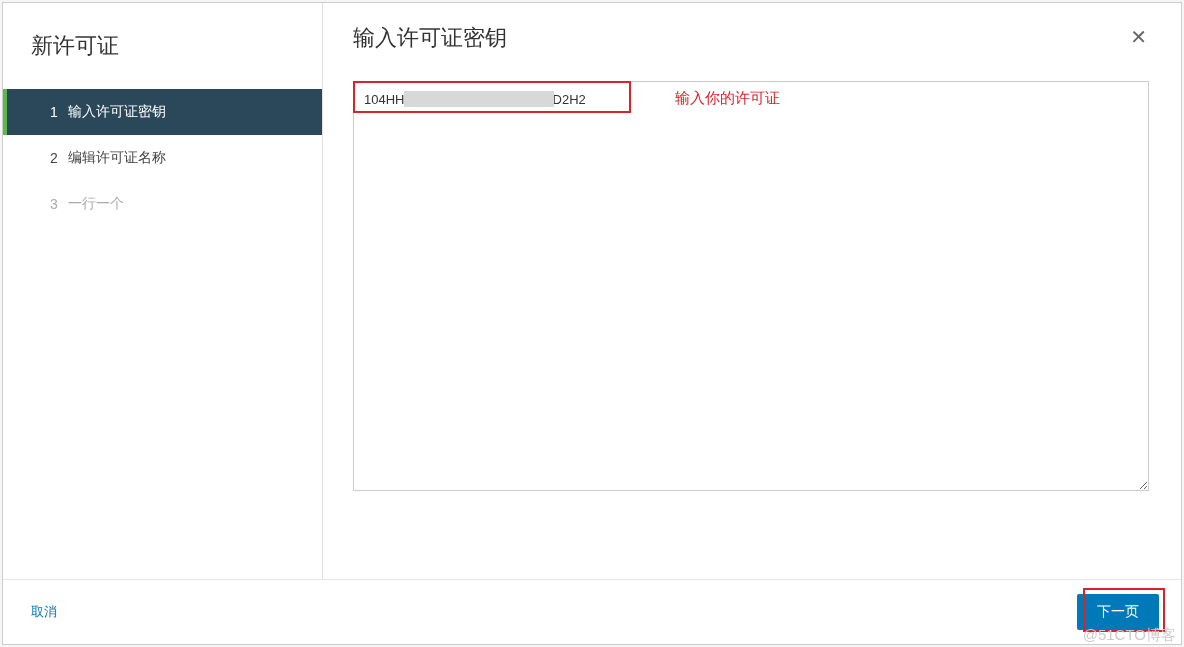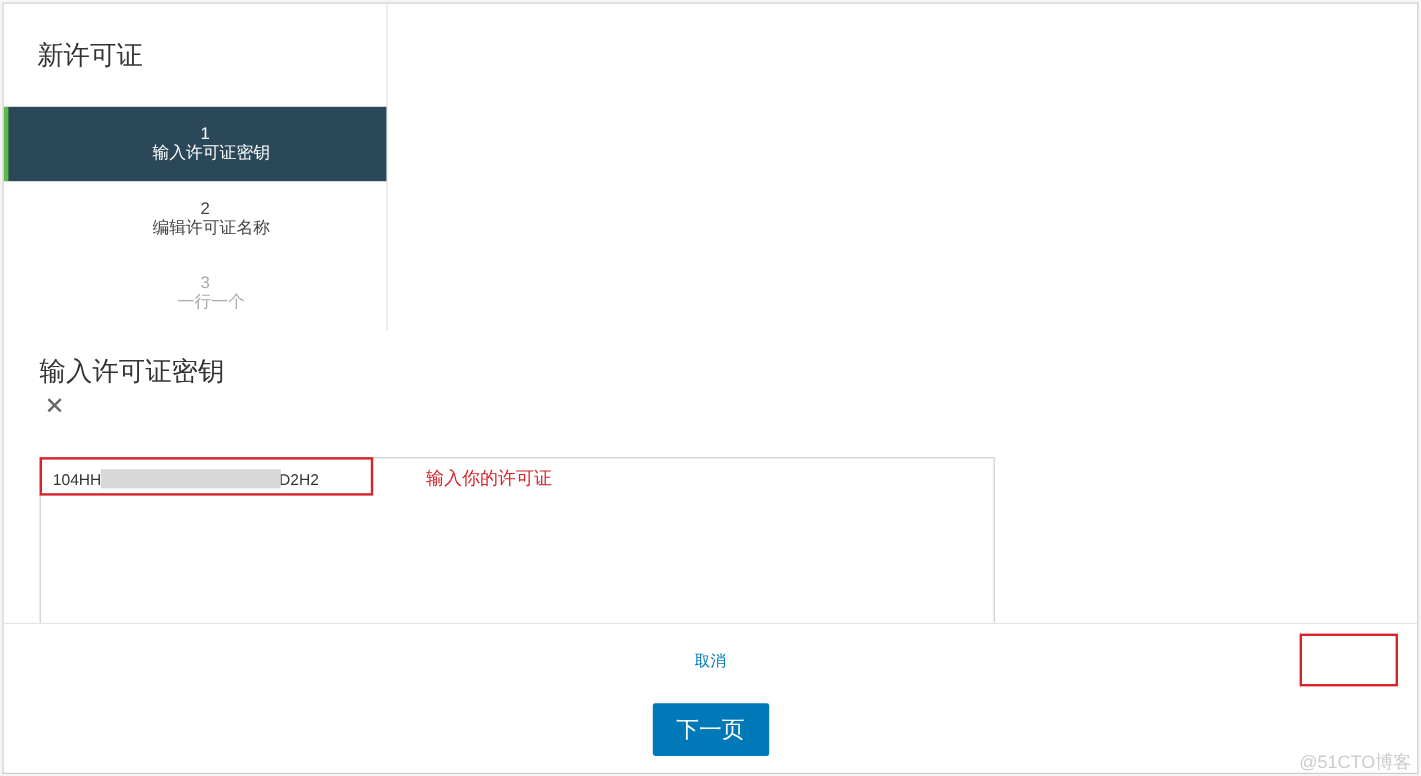--- a/index.html
+++ b/index.html
@@ -1,19 +1,18 @@
 <!DOCTYPE html>
 <html><head>
   <meta charset="utf-8">
   <style>
     * {
       box-sizing: border-box;
       margin: 0;
       padding: 0;
-      flex-direction: column;
     }
     body {
       font-family: -apple-system, BlinkMacSystemFont, "Segoe UI", "PingFang SC", "Microsoft YaHei", sans-serif;
       background: #f5f5f5;
       width: 1184px;
       height: 647px;
       position: relative;
     }
     .dialog-container {
       position: absolute;
@@ -144,38 +143,38 @@
       top: 8px;
       left: 322px;
       color: #d8232a;
       font-size: 15px;
       font-weight: 500;
     }
     .footer {
       border-top: 1px solid #e5e5e5;
       padding: 14px 22px;
       display: flex;
-      justify-content: flex-end;
+      justify-content: space-between;
       align-items: center;
       gap: 18px;
       position: relative;
     }
     .btn-cancel {
       background: none;
       border: none;
       color: #0079b8;
       font-size: 13px;
       cursor: pointer;
       padding: 8px 6px;
     }
     .btn-primary {
       background: #0079b8;
       color: #fff;
       border: none;
-      font-size: 19px;
+      font-size: 14px;
       padding: 9px 20px;
       cursor: pointer;
       border-radius: 2px;
     }
     .primary-highlight {
       position: absolute;
       right: 16px;
       top: 8px;
       width: 82px;
       height: 44px;

